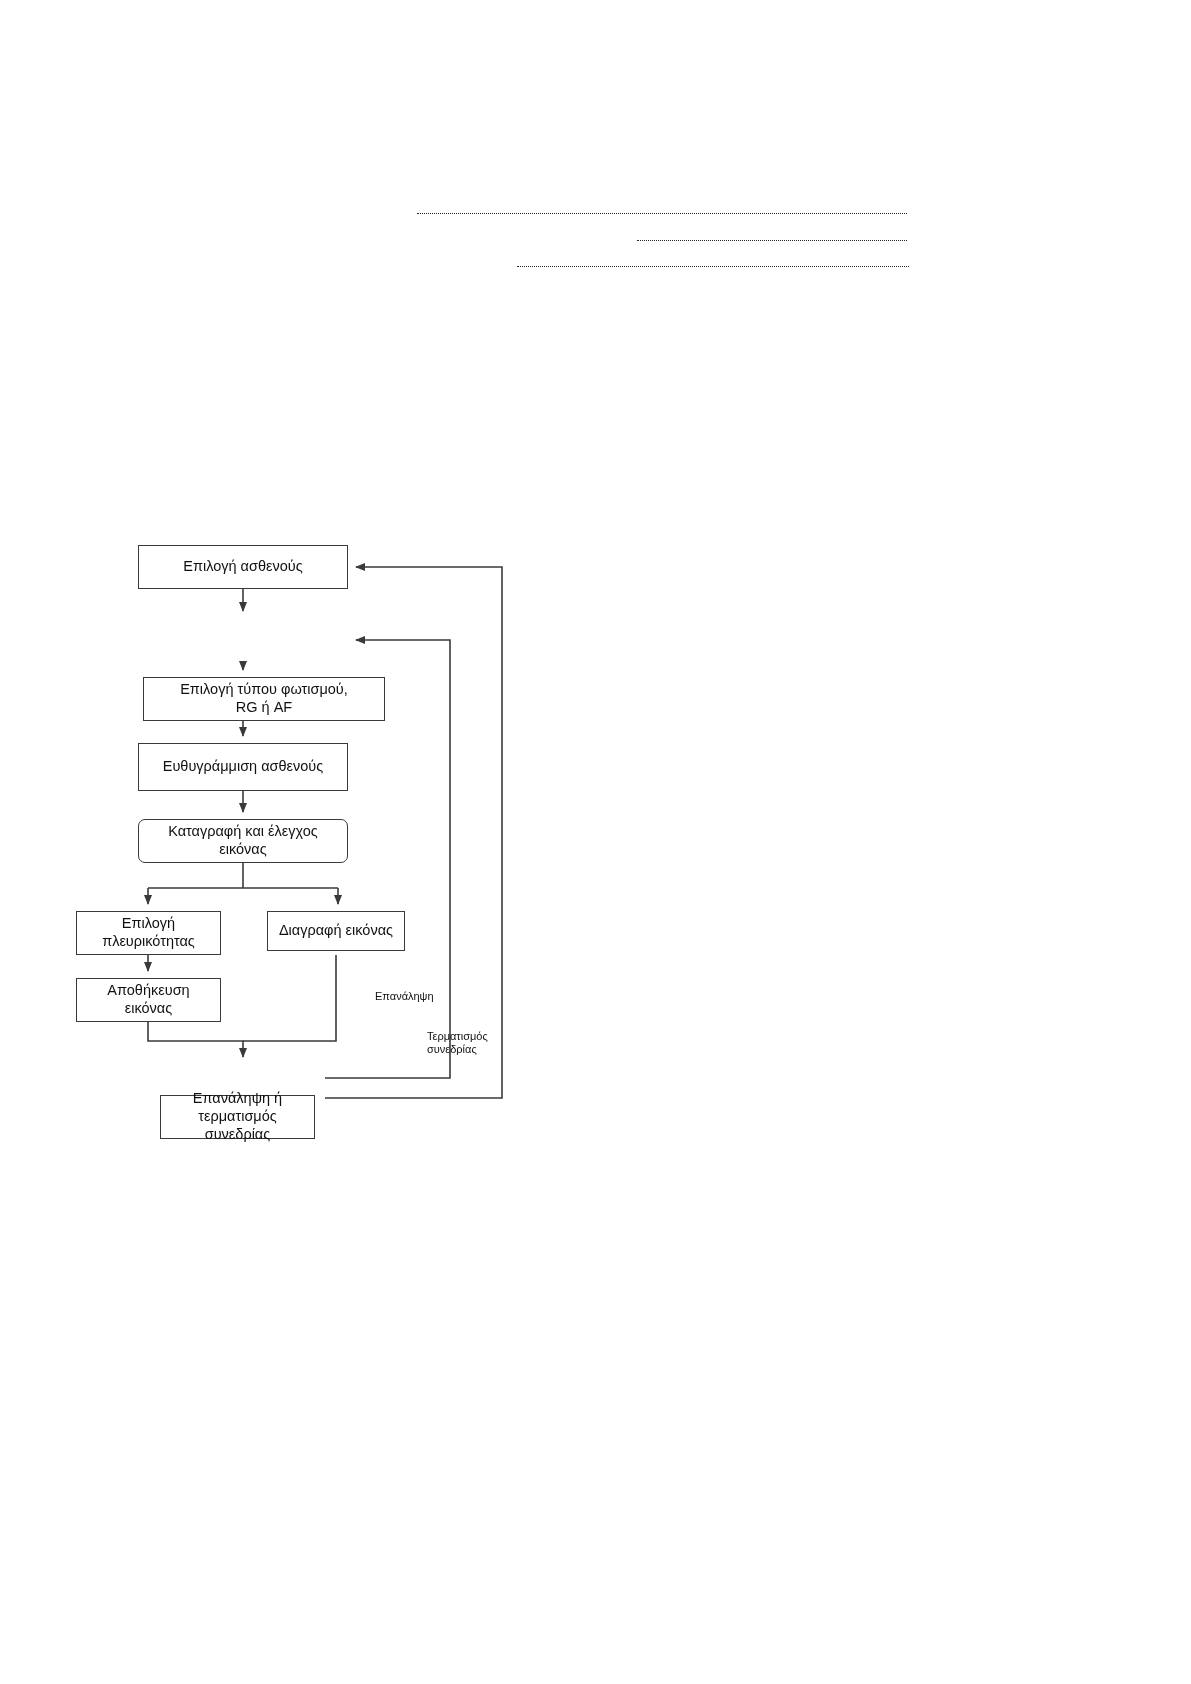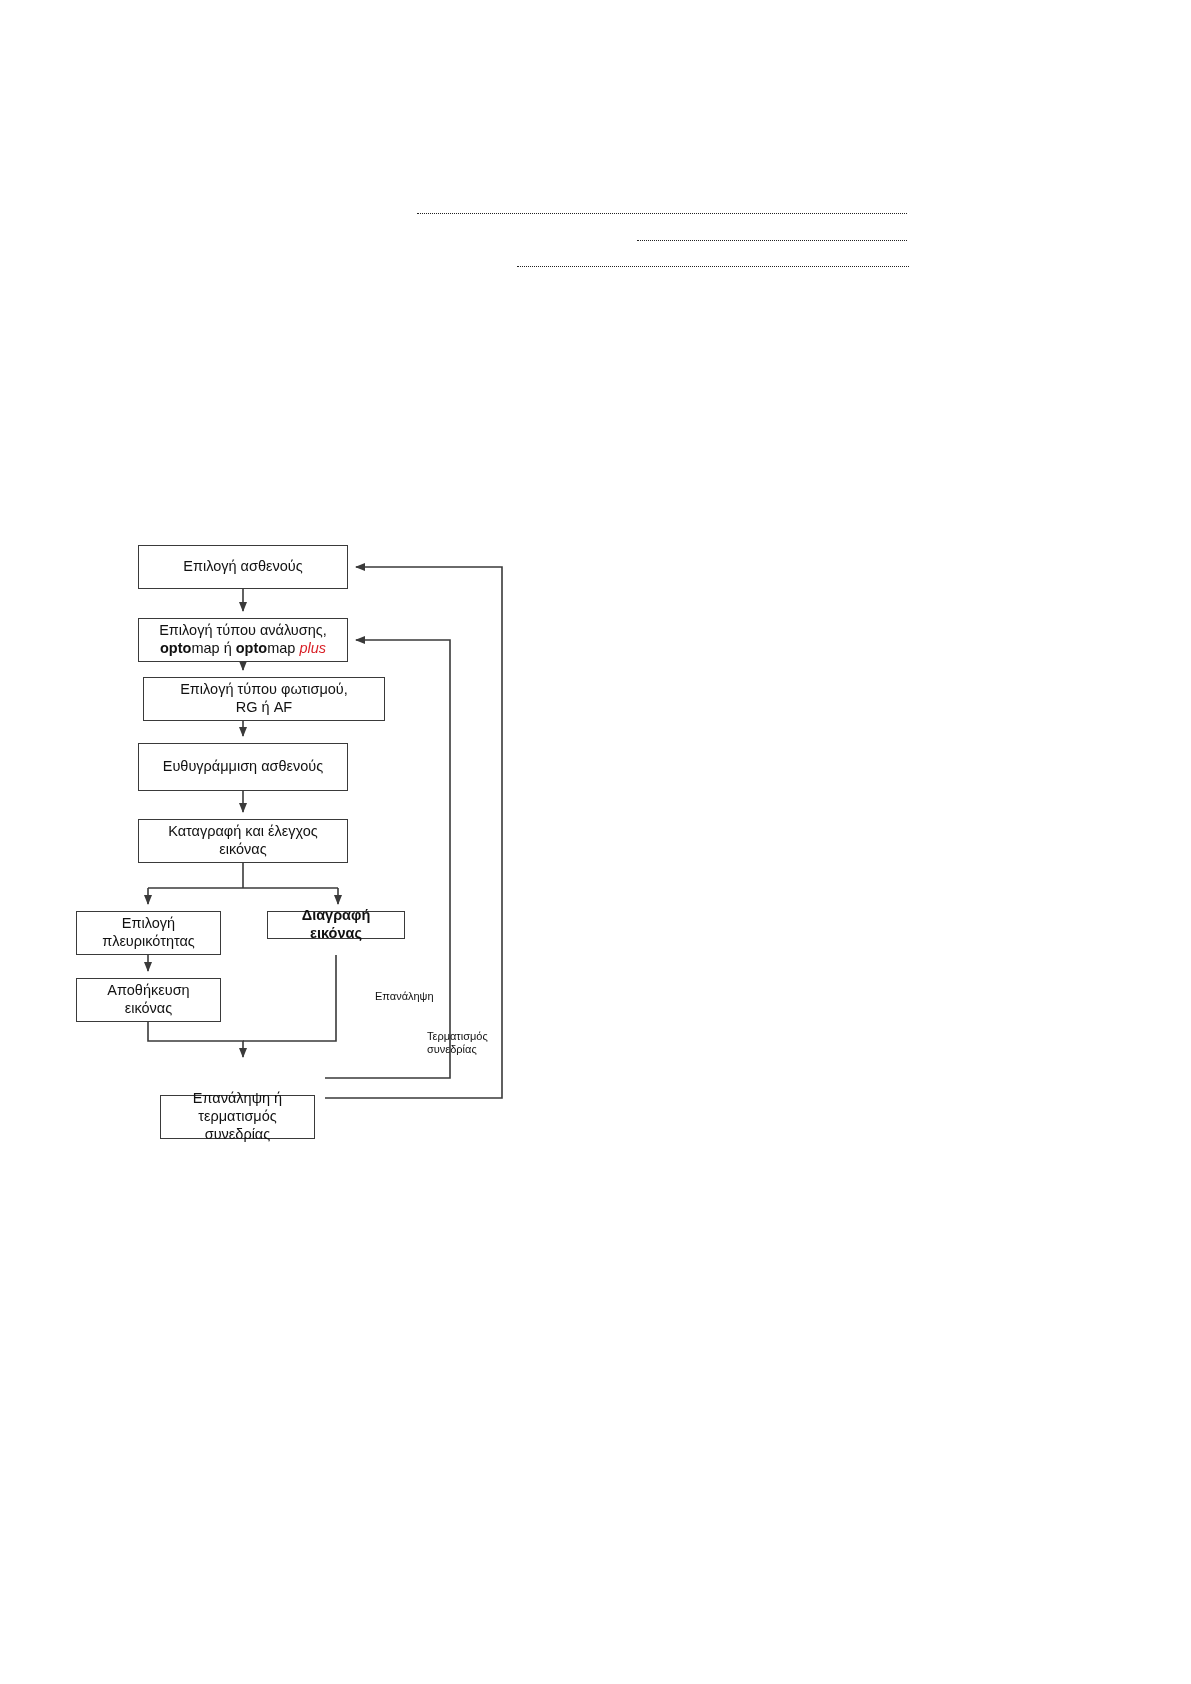--- a/index.html
+++ b/index.html
@@ -69,23 +69,23 @@
     line-height: 1.22;
     text-align: left;
     white-space: pre-line;
   }
 
   
   #n-patient   { left: 138px; top: 533px;  width: 210px; height: 44px; }
   #n-analysis  { left: 138px; top: 606px;  width: 210px; height: 44px; }
   #n-illum     { left: 143px; top: 665px;  width: 242px; height: 44px; }
   #n-align     { left: 138px; top: 731px;  width: 210px; height: 48px; }
-  #n-capture   { left: 138px; top: 807px;  width: 210px; height: 44px; }
+  #n-capture   { left: 138px; top: 807px;  width: 210px; height: 44px; border-radius: 7px; }
   #n-laterality{ left: 76px;  top: 899px;  width: 145px; height: 44px; }
-  #n-delete    { left: 267px; top: 899px;  width: 138px; height: 28px; font-weight: bold; }
+  #n-delete    { left: 267px; top: 899px;  width: 138px; height: 40px; }
   #n-save      { left: 76px;  top: 966px;  width: 145px; height: 44px; }
   #n-repeat    { left: 160px; top: 1052px; width: 155px; height: 44px; margin-top: 31px; }
 
   #lbl-repeat  { left: 375px; top: 978px;  width: 110px; }
   #lbl-end     { left: 427px; top: 1018px; width: 110px; }
 </style>
 </head>
 <body>
 
 <div class="leader l1"></div>
@@ -124,26 +124,20 @@
       <path d="M325,1066 L450,1066 L450,628 L356,628" marker-end="url(#ah)"></path>
 
       <path d="M325,1086 L502,1086 L502,555 L356,555" marker-end="url(#ah)"></path>
     </g>
   </svg>
 
   <div class="node" id="n-patient">
     <span class="txt">Επιλογή ασθενούς</span>
   </div>
 
-  <div class="node" id="n-analysis">
-    <span class="txt">
-      <span>Επιλογή τύπου ανάλυσης,</span><br>
-      <span class="b-opto">opto</span><span>map</span><span> ή </span><span class="b-opto">opto</span><span>map </span><span class="i-plus">plus</span>
-    </span>
-  </div>
 
   <div class="node" id="n-illum">
     <span class="txt">
       <span>Επιλογή τύπου φωτισμού,</span><br>
       <span>RG ή AF</span>
     </span>
   </div>
 
   <div class="node" id="n-align">
     <span class="txt">Ευθυγράμμιση ασθενούς</span>

